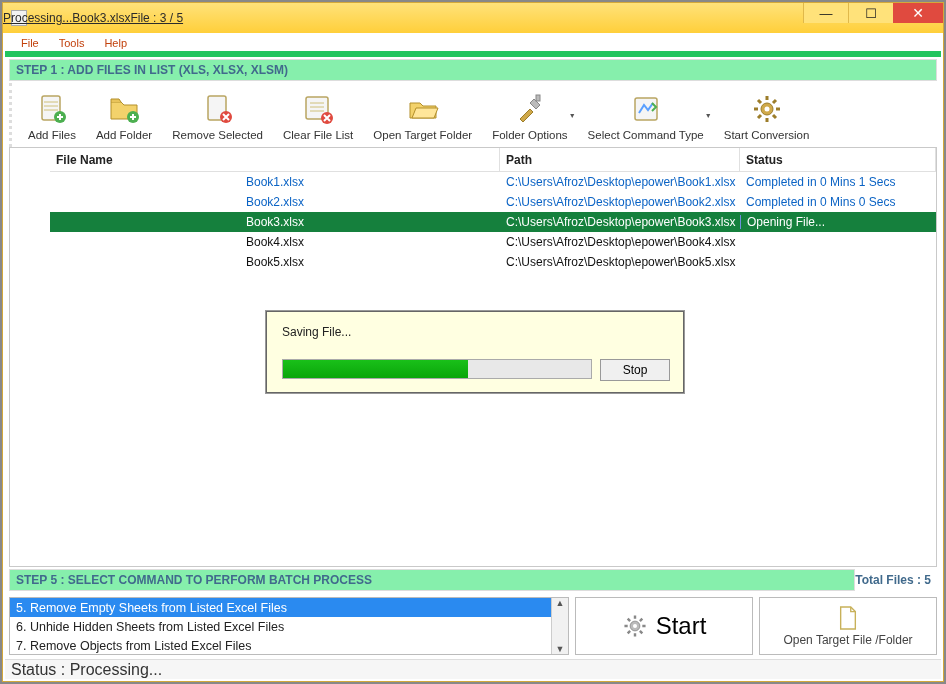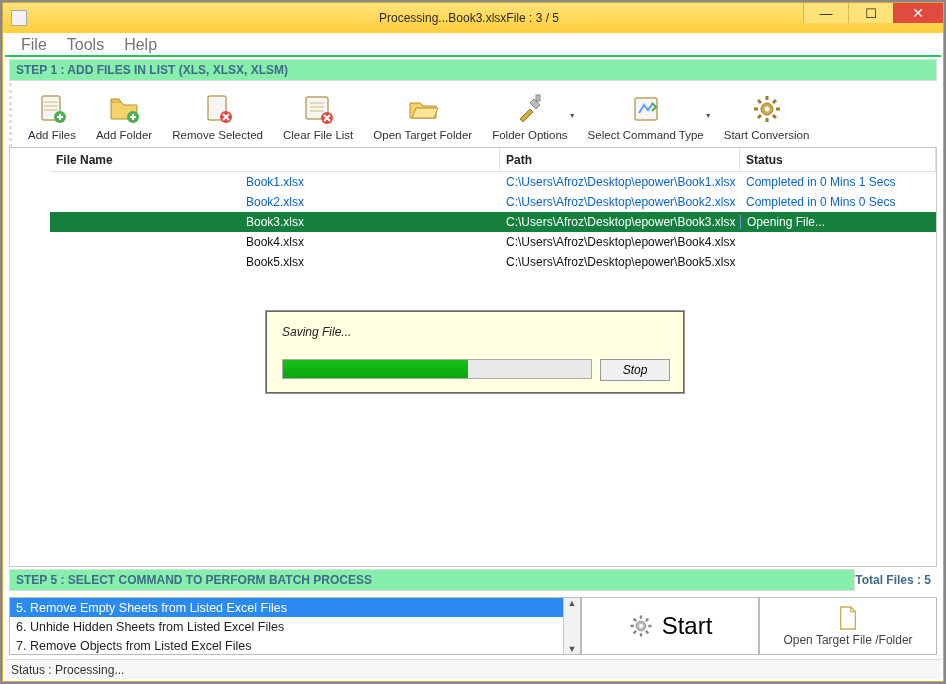--- a/index.html
+++ b/index.html
@@ -10,28 +10,28 @@
     background: #fff; border: 1px solid #d4a83a;
     display: flex; flex-direction: column; position: relative;
   }
   .titlebar {
     height: 30px; background: linear-gradient(#ffe27a, #ffcf3a);
     display: flex; align-items: center; position: relative;
     font-size: 12px; color: #333;
   }
   .titlebar .appicon { width: 16px; height: 16px; margin: 0 6px 0 8px; background: #f2f2f2; border: 1px solid #aaa; position: relative; }
   .titlebar .appicon::after { content:""; position:absolute; left:2px; top:2px; right:2px; bottom:2px; background:#f2f2f2; }
-  .titlebar .title { position: absolute; left: 0; right: 8px; text-align: center; pointer-events: none; color: #2b2b2b; }
+  .titlebar .title { position: absolute; left: 0; right: 8px; text-align: left; pointer-events: none; color: #2b2b2b; text-decoration: underline; }
   .titlebar .ctlbtns { position: absolute; right: 0; top: 0; display: flex; height: 20px; }
   .ctlbtn { width: 45px; height: 20px; display: flex; align-items: center; justify-content: center; font-size: 13px; }
   .ctlbtn.min, .ctlbtn.max { background: #ffe27a; border-left: 1px solid #e0b84a; color: #222; }
   .ctlbtn.close { background: #e04a3f; color: #fff; width: 50px; font-size: 14px; }
   .menubar {
-    height: 22px; background: #fff; border-bottom: 2px solid #22c55e; display: flex;
-    align-items: center; padding: 0 6px; font-size: 16px; color: #737373; margin: 2px 2px 0 2px;
+    height: 22px; background: #fff; border-bottom: 6px solid #22c55e; display: flex;
+    align-items: center; padding: 0 6px; font-size: 11px; color: #c2410c; margin: 2px 2px 0 2px;
   }
   .menubar .item { padding: 2px 10px; }
   .step1hdr, .step2hdr {
     background: #86efac; border: 1px solid #ddd; margin: 2px 6px; padding: 3px 6px;
     font-size: 12px; font-weight: 700; color: #416a8c;
   }
   .step2wrap { display:flex; align-items:center; margin: 2px 6px; }
   .step2hdr { flex: 1; margin: 0; }
   .totalfiles { font-size: 12px; font-weight: 700; color: #416a8c; padding-right: 6px; }
   .toolbar {
@@ -57,37 +57,37 @@
   .row > div { padding: 0 6px; overflow:hidden; white-space:nowrap; }
   .row .c1 { width: 450px; text-align: center; }
   .row .c2 { width: 240px; }
   .row .c3 { flex: 1; }
   .row.completed { color: #0b63c4; }
   .row.selected { background: #15803d; color: #fff; }
   .row.selected .c3 { border-left: 1px solid #6f91dc; }
   .row.plain { color: #111; }
   .popup {
     position: absolute; left: 262px; top: 307px; width: 420px; height: 84px;
-    background: #ffffe1; border: 1px solid #999; box-shadow: 0 0 0 1px #666 inset; font-style: italic;
+    background: #ffffe1; border: 1px solid #999; box-shadow: 0 0 0 1px #666 inset;
   }
   .popup .msg { position:absolute; left: 16px; top: 14px; font-size: 12px; color: #222; }
   .popup .pbar { position:absolute; left: 16px; top: 48px; width: 310px; height: 20px; border: 1px solid #aaa; background: #e8e8e8; }
   .popup .pbar .fill { height: 100%; background: linear-gradient(#19c019, #0aa60a); }
   .popup .stop { position:absolute; right: 14px; top: 48px; width: 70px; height: 22px; background:#f0f0f0; border:1px solid #999; font-size:12px; display:flex; align-items:center; justify-content:center; }
-  .bottom { display:flex; margin: 4px 6px; gap: 0; height: 58px; }
+  .bottom { display:flex; margin: 4px 6px; gap: 6px; height: 58px; }
   .cmdlist { flex:1; border:1px solid #bbb; background:#fff; font-size:12.5px; color:#222; display:flex; }
   .cmdlist .items { flex:1; }
   .cmdlist .op { height: 19px; display:flex; align-items:center; padding: 0 6px; }
   .cmdlist .op.sel { background:#2a8af0; color:#fff; }
   .cmdlist .scroll { width:17px; border-left:1px solid #ccc; background:#f1f1f1; display:flex; flex-direction:column; justify-content:space-between; align-items:center; font-size:9px; color:#555; }
   .bigbtn { width: 178px; border:1px solid #bbb; background:#fff; display:flex; align-items:center; justify-content:center; gap:8px; }
   .bigbtn .lbl { font-size: 24px; font-weight:400; color:#000000; }
   .bigbtn.small .lbl2 { font-size: 12px; color:#444; }
   .bigbtn.small { flex-direction: column; gap: 2px; }
-  .statusbar { height: 20px; background:#f6f6f6; border-top:1px solid #ddd; margin: 0 2px 2px 2px; font-size:12px; color:#333; display:flex; align-items:center; padding: 0 6px; }
+  .statusbar { height: 20px; background:#f6f6f6; border-top:1px solid #ddd; margin: 0 2px 2px 2px; font-size:16px; color:#333; display:flex; align-items:center; padding: 0 6px; }
 </style>
 </head>
 <body>
 
 <div class="window">
 
   <div class="titlebar">
     <div class="appicon"></div>
     <div class="title">Processing...Book3.xlsxFile : 3 / 5</div>
     <div class="ctlbtns">

